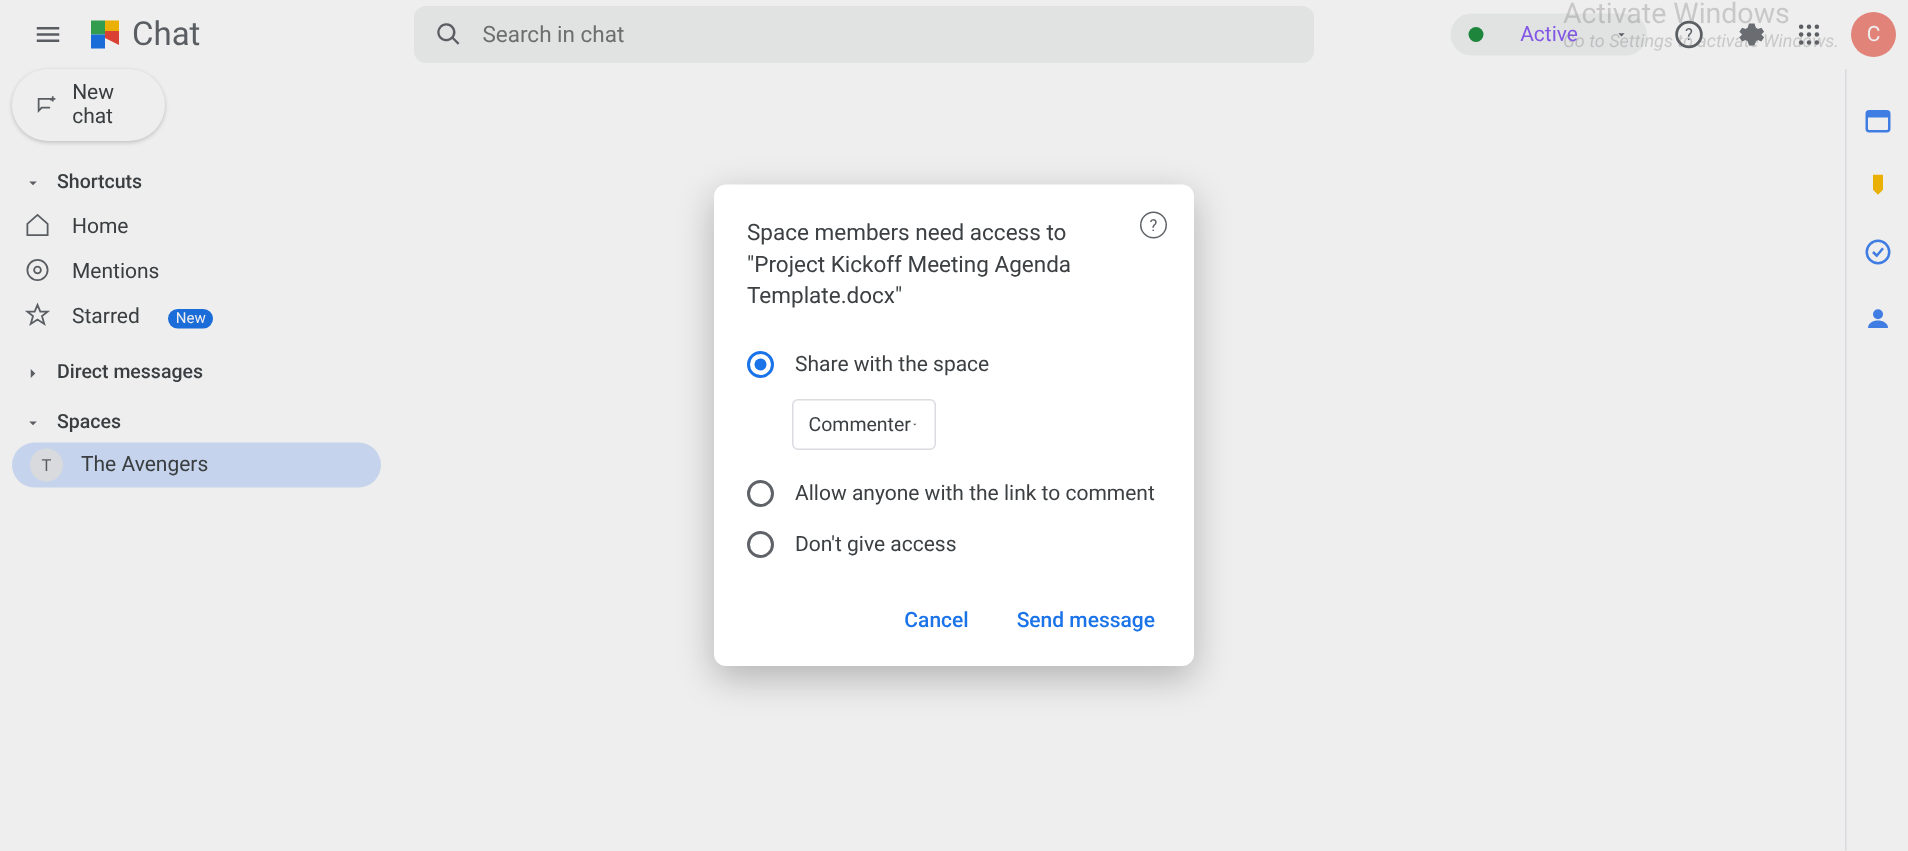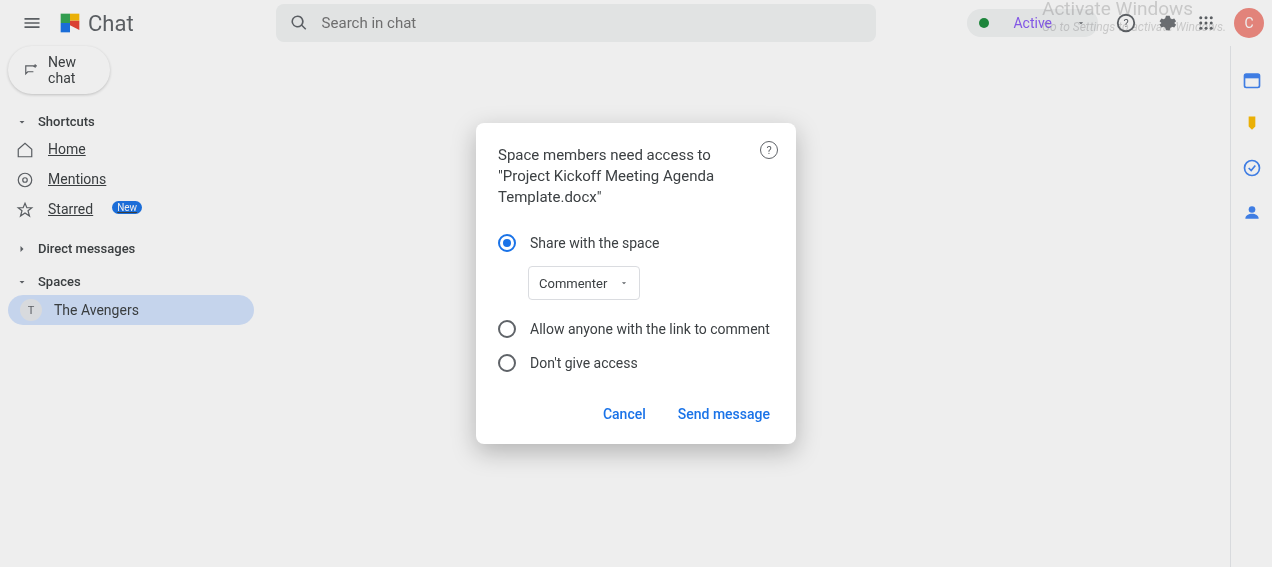--- a/index.html
+++ b/index.html
@@ -16,21 +16,21 @@
 .header-right { margin-left: auto; display: flex; align-items: center; gap: 16px; }
 .active-badge { display: flex; align-items: center; gap: 24px; background: #f1f3f4; padding: 6px 12px; border-radius: 18px; font-size: 14px; color: #8b5cf6; }
 .status-dot { width: 10px; height: 10px; background: #1e8e3e; border-radius: 50%; }
 .hdr-icon { width: 24px; height: 24px; color: #5f6368; display: flex; align-items: center; justify-content: center; }
 .avatar { width: 30px; height: 30px; border-radius: 50%; background: #f28b82; color: #fff; display: flex; align-items: center; justify-content: center; font-size: 14px; }
 
 
 .sidebar { position: absolute; left: 0; top: 46px; width: 262px; height: 521px; background: #fff; padding: 0; }
 .new-chat { margin: 0 0 14px 8px; width: 102px; padding: 8px 16px; background: #fff; border-radius: 24px; box-shadow: 0 1px 3px rgba(0,0,0,0.2); display: flex; align-items: center; gap: 10px; font-size: 14px; color: #3c4043; }
 .section-header { display: flex; align-items: center; gap: 10px; padding: 6px 16px; font-size: 13px; font-weight: 500; color: #3c4043; }
-.nav-item { display: flex; align-items: flex-start; gap: 14px; padding: 6px 16px 6px 40px; font-size: 14px; color: #3c4043; text-decoration: underline; }
+.nav-item { display: flex; align-items: flex-end; gap: 14px; padding: 6px 16px 6px 40px; font-size: 14px; color: #3c4043; }
 .nav-item.indent-icon { padding-left: 16px; gap: 14px; }
 .nav-icon { width: 18px; height: 18px; color: #5f6368; }
 .new-badge { background: #1a73e8; color: #fff; font-size: 10px; padding: 1px 5px; border-radius: 8px; margin-left: 5px; }
 .space-item { display: flex; align-items: center; gap: 12px; padding: 4px 12px; margin: 0 8px; border-radius: 16px; font-size: 14px; color: #3c4043; }
 .space-item.active { background: #d3e3fd; }
 .space-avatar { width: 22px; height: 22px; border-radius: 50%; background: #e8eaed; color: #5f6368; display: flex; align-items: center; justify-content: center; font-size: 11px; }
 
 
 .main { position: absolute; left: 262px; top: 46px; right: 42px; bottom: 0; }
 .main-panel { background: #fff; border-radius: 16px; margin: 0 8px 8px 0; box-shadow: 0 1px 2px rgba(0,0,0,0.1); height: 100%; overflow: hidden; }
@@ -46,21 +46,21 @@
 
 
 .scrim { position: absolute; inset: 0; background: rgba(32,33,36,0.08); display: flex; align-items: center; justify-content: center; }
 .dialog { width: 320px; background: #fff; border-radius: 8px; box-shadow: 0 8px 24px rgba(0,0,0,0.25); padding: 22px 22px 14px; }
 .dialog-title { font-size: 15px; color: #3c4043; font-weight: 400; padding-right: 28px; line-height: 1.4; margin-bottom: 18px; }
 .dialog-help { position: absolute; right: 18px; top: 18px; width: 18px; height: 18px; color: #5f6368; border: 1.5px solid #5f6368; border-radius: 50%; display: flex; align-items: center; justify-content: center; font-size: 11px; }
 .radio-row { display: flex; align-items: center; gap: 14px; padding: 8px 0; font-size: 14px; color: #3c4043; }
 .radio { width: 18px; height: 18px; border: 2px solid #5f6368; border-radius: 50%; position: relative; flex-shrink: 0; }
 .radio.checked { border-color: #1a73e8; }
 .radio.checked::after { content: ""; position: absolute; inset: 3px; background: #1a73e8; border-radius: 50%; }
-.select { margin: 6px 0 12px 30px; width: 112px; height: 34px; border: 1px solid #dadce0; border-radius: 4px; display: flex; align-items: center; justify-content: space-between; padding: 16px 10px; font-size: 13px; color: #3c4043; }
+.select { margin: 6px 0 12px 30px; width: 96px; height: 34px; border: 1px solid #dadce0; border-radius: 4px; display: flex; align-items: center; justify-content: space-between; padding: 16px 10px; font-size: 13px; color: #3c4043; }
 .dialog-actions { display: flex; justify-content: flex-end; gap: 24px; margin-top: 18px; }
 .dlg-btn { font-size: 14px; font-weight: 500; color: #1a73e8; background: none; border: none; padding: 8px 4px; cursor: pointer; }
 
 .blurback { filter: blur(0); }
 .dimmed { opacity: 1; }
 </style>
 </head>
 <body>
 
 <div class="blurback dimmed">

